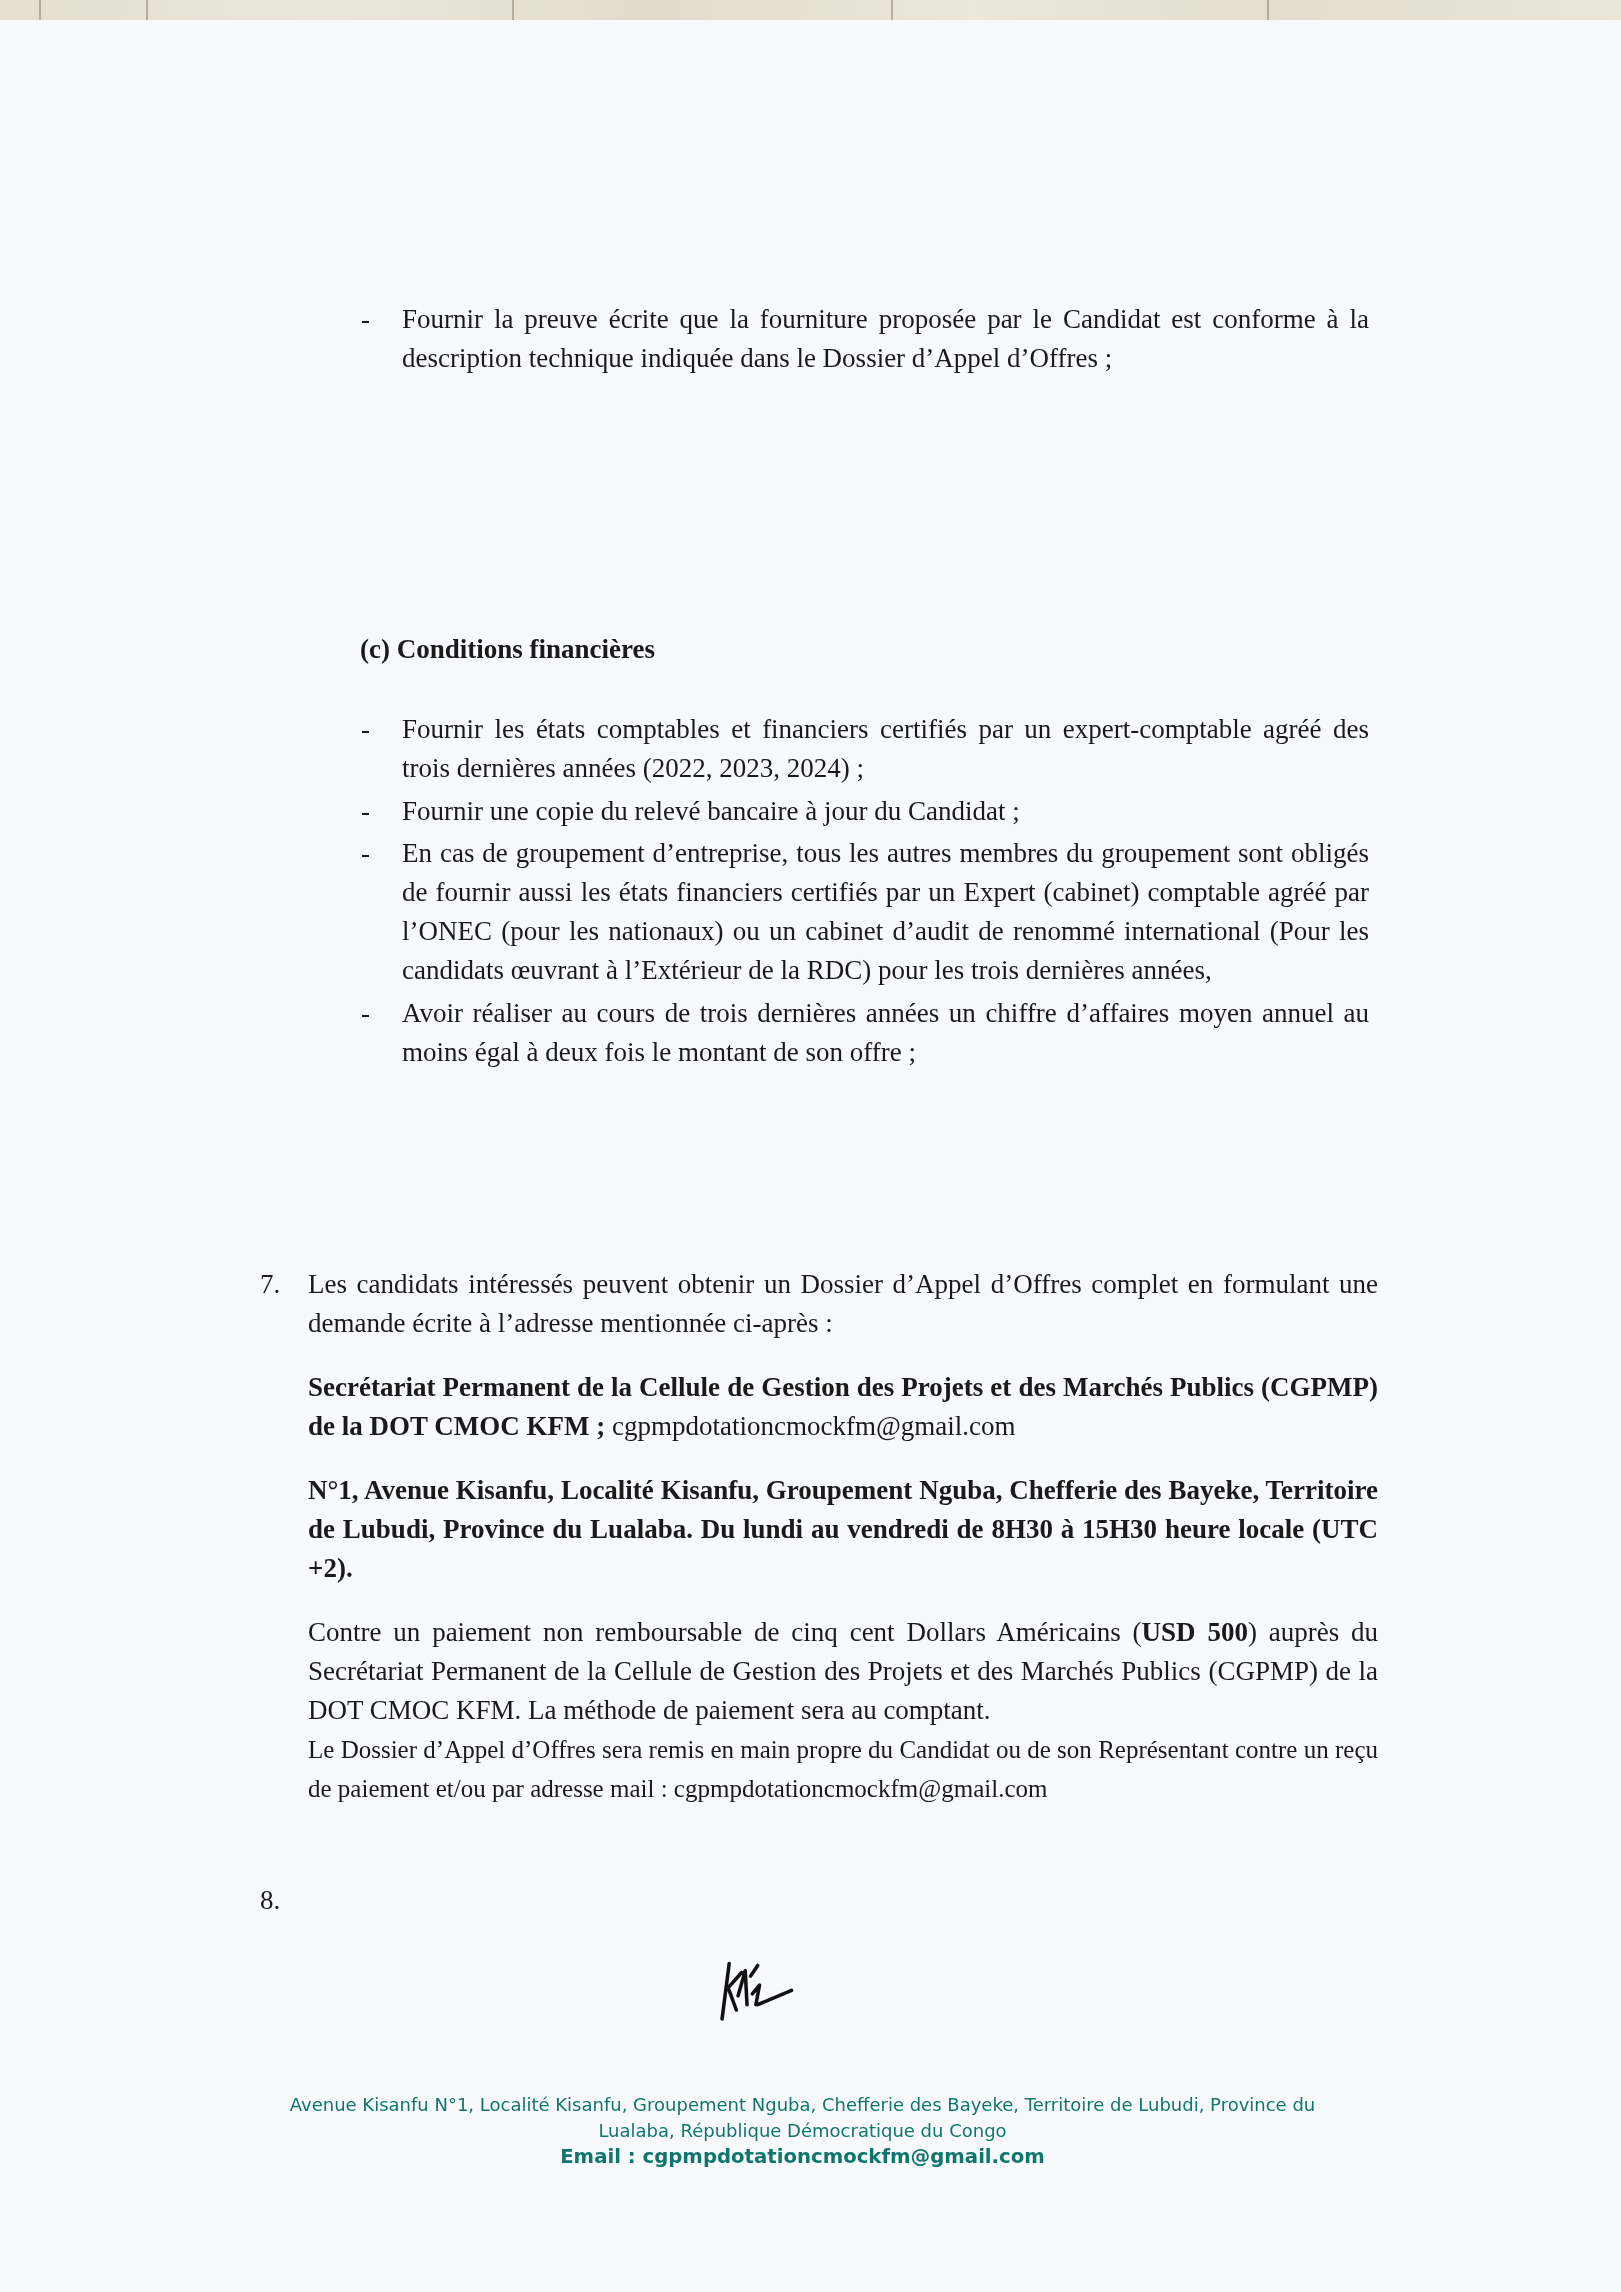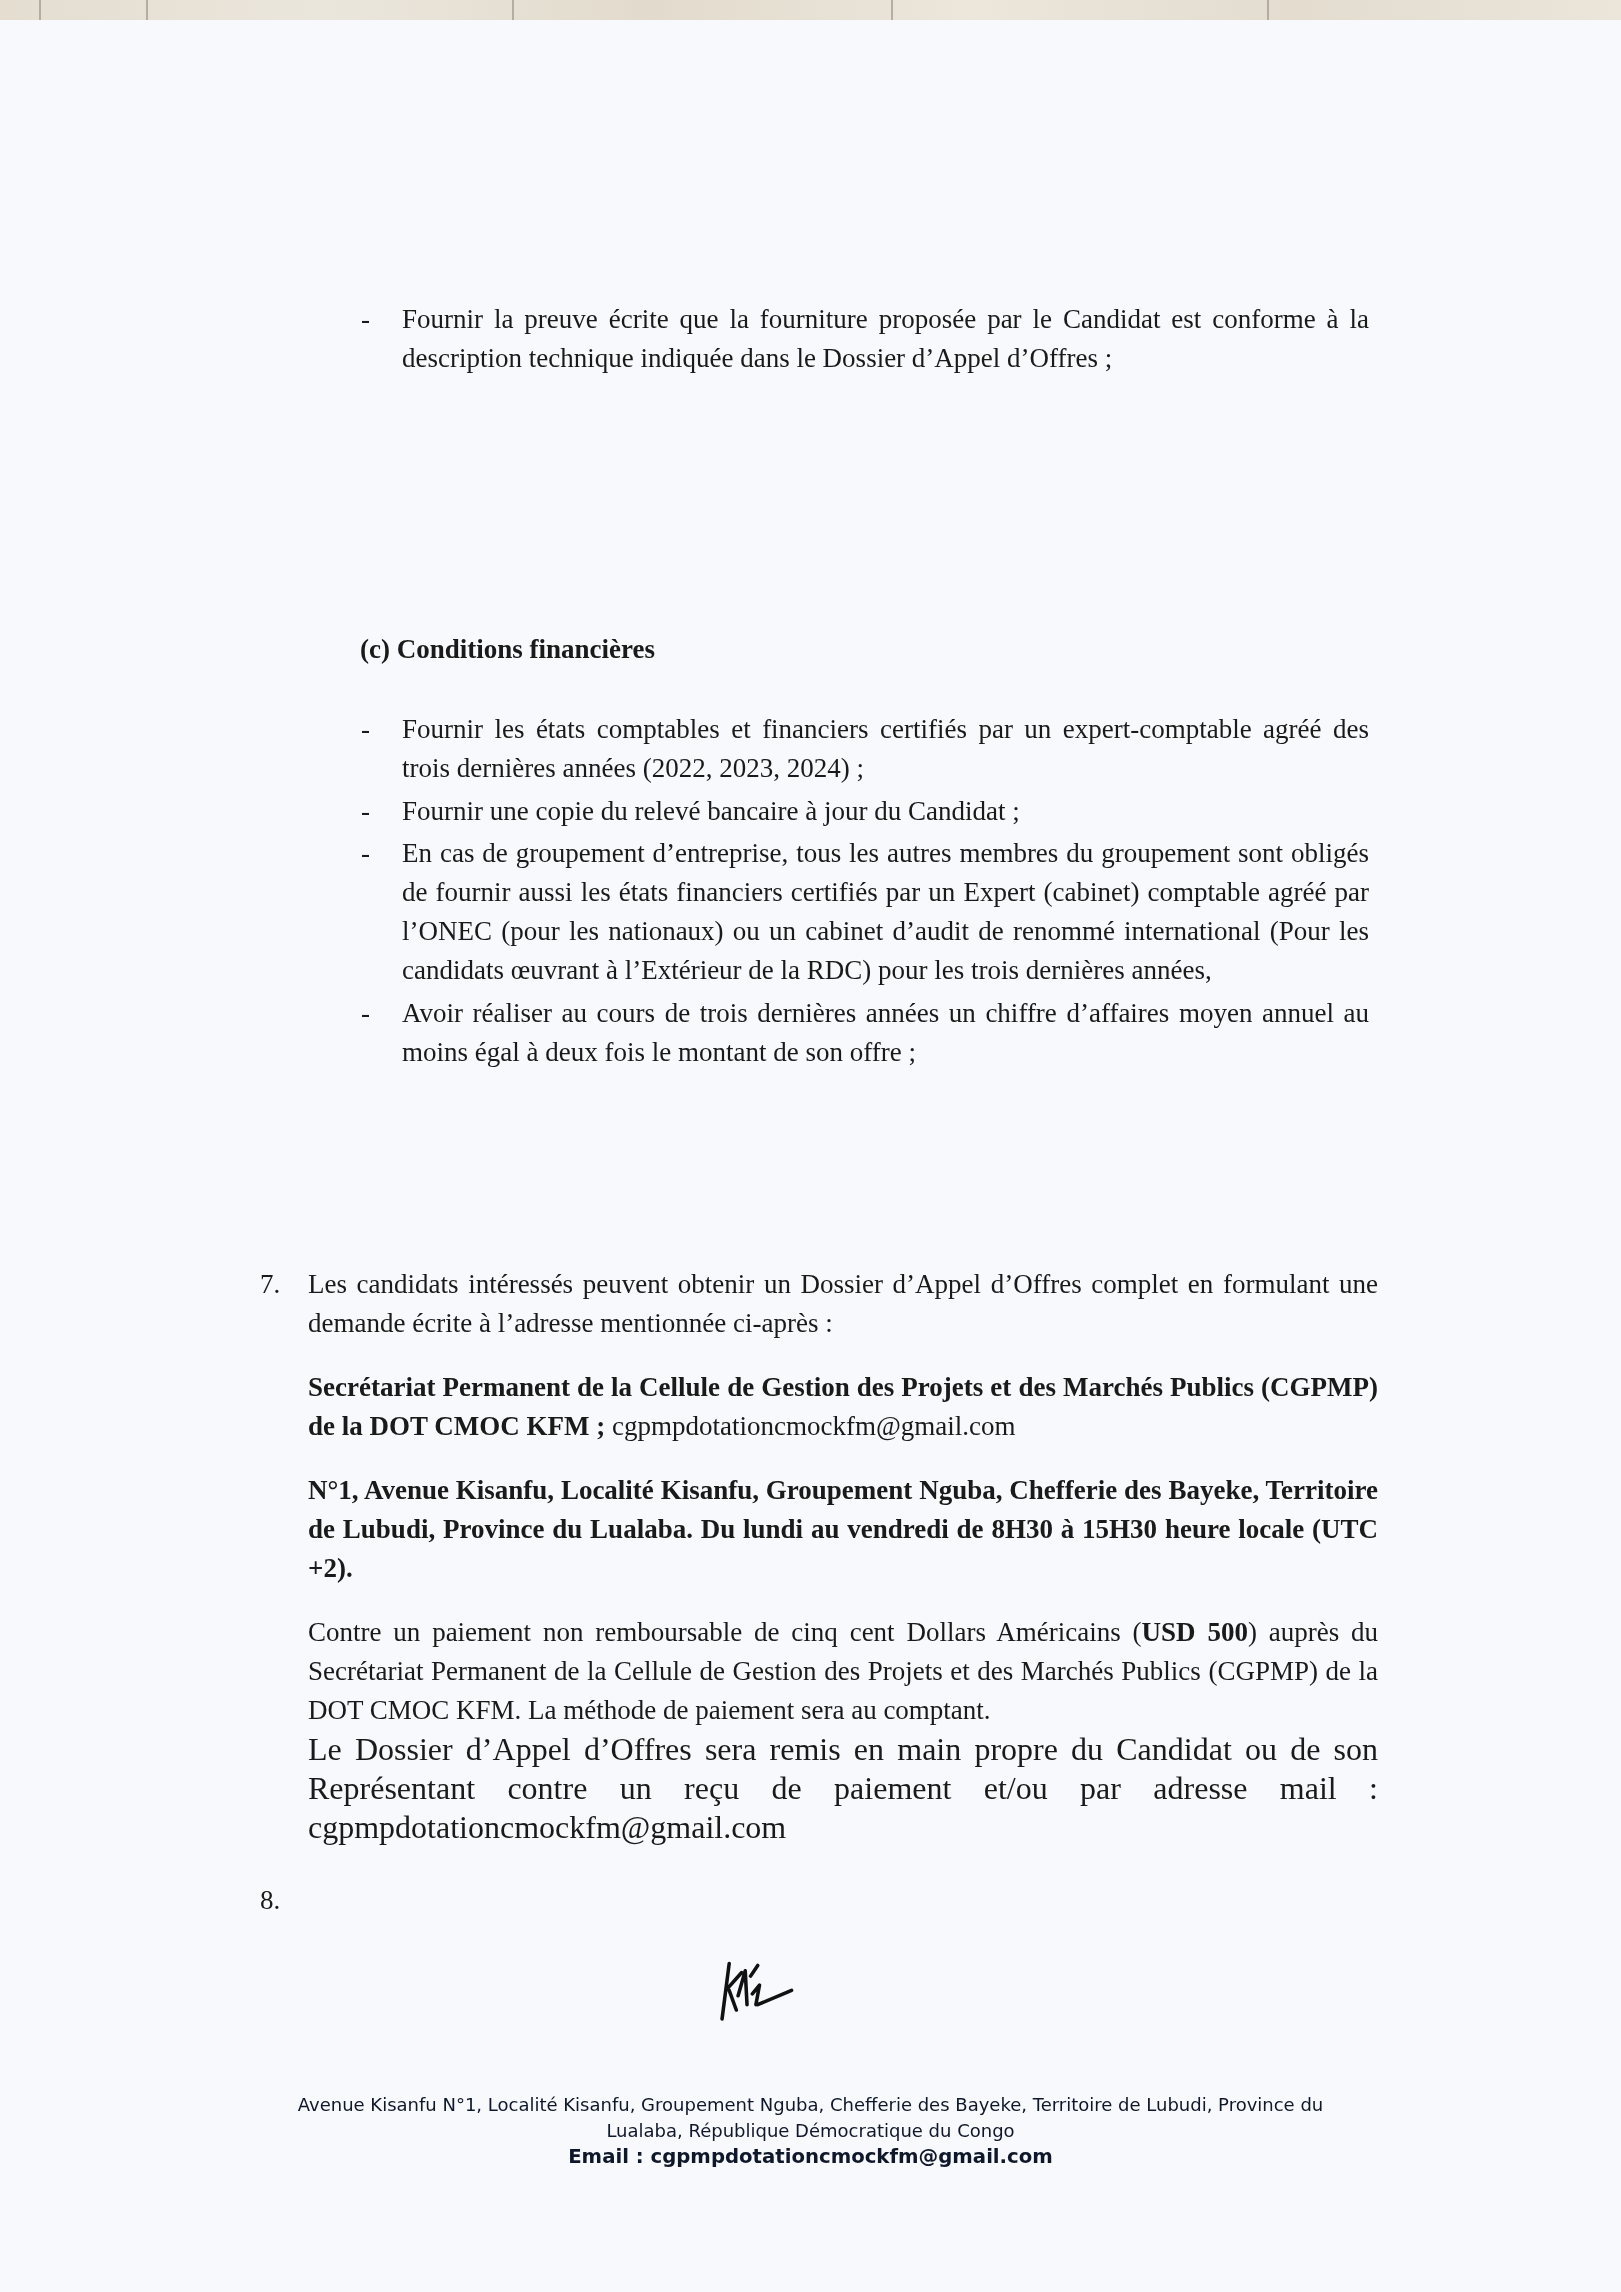--- a/index.html
+++ b/index.html
@@ -23,22 +23,22 @@
   .sec-heading { position: absolute; left: 360px; top: 634px; font-size: 27px; font-weight: bold; }
 
   .numbered { position: absolute; left: 260px; width: 1118px; }
   .numbered .num { position: absolute; left: 0; top: 0; font-size: 27px; line-height: 39px; }
   .numbered .body { margin-left: 48px; font-size: 27px; line-height: 39px; text-align: justify; font-family: Liberation Serif, serif; }
   .para { margin: 0 0 25px 0; }
   .bold { font-weight: bold; }
 
   .signature { position: absolute; left: 706px; top: 1958px; width: 107px; height: 63px; }
 
-  .footer { position: absolute; left: 242px; top: 2092px; width: 1137px; text-align: center;
-    font-family: "DejaVu Sans", "Liberation Sans", sans-serif; font-size: 18px; line-height: 26px; color: #0f172a; }
+  .footer { position: absolute; left: 234px; top: 2092px; width: 1137px; text-align: center;
+    font-family: "DejaVu Sans", "Liberation Sans", sans-serif; font-size: 18px; line-height: 26px; color: #0f766e; }
   .footer .email-line { font-weight: bold; font-size: 19.7px; }
 </style>
 </head>
 <body>
 
 <div class="scan-strip">
   <span class="tick" style="left:39px"></span>
   <span class="tick" style="left:146px"></span>
   <span class="tick" style="left:512px"></span>
   <span class="tick" style="left:891px"></span>
@@ -65,21 +65,21 @@
   <div class="body">
     <p class="para">Les candidats intéressés peuvent obtenir un Dossier d’Appel d’Offres complet en formulant une demande écrite à l’adresse mentionnée ci-après :</p>
     <p class="para bold">
       <span>Secrétariat Permanent de la Cellule de Gestion des Projets et des Marchés Publics (CGPMP) de la DOT CMOC KFM ;</span>
       <span style="font-weight:normal">cgpmpdotationcmockfm@gmail.com</span>
     </p>
     <p class="para bold">N°1, Avenue Kisanfu, Localité Kisanfu, Groupement Nguba, Chefferie des Bayeke, Territoire de Lubudi, Province du Lualaba. Du lundi au vendredi de 8H30 à 15H30 heure locale (UTC +2).</p>
     <p class="para" style="margin-bottom:0">
       <span>Contre un paiement non remboursable de cinq cent Dollars Américains (</span><span class="bold">USD 500</span><span>) auprès du Secrétariat Permanent de la Cellule de Gestion des Projets et des Marchés Publics (CGPMP) de la DOT CMOC KFM. La méthode de paiement sera au comptant.</span>
     </p>
-    <p class="para" style="font-size:32px">
+    <p class="para" style="font-size:25px">
       <span>Le Dossier d’Appel d’Offres sera remis en main propre du Candidat ou de son Représentant contre un reçu de paiement et/ou par adresse mail :</span>
       <span>cgpmpdotationcmockfm@gmail.com</span>
     </p>
   </div>
 </div>
 
 <div class="numbered" style="top:1881px">
   <span class="num">8.</span>
 </div>
 

